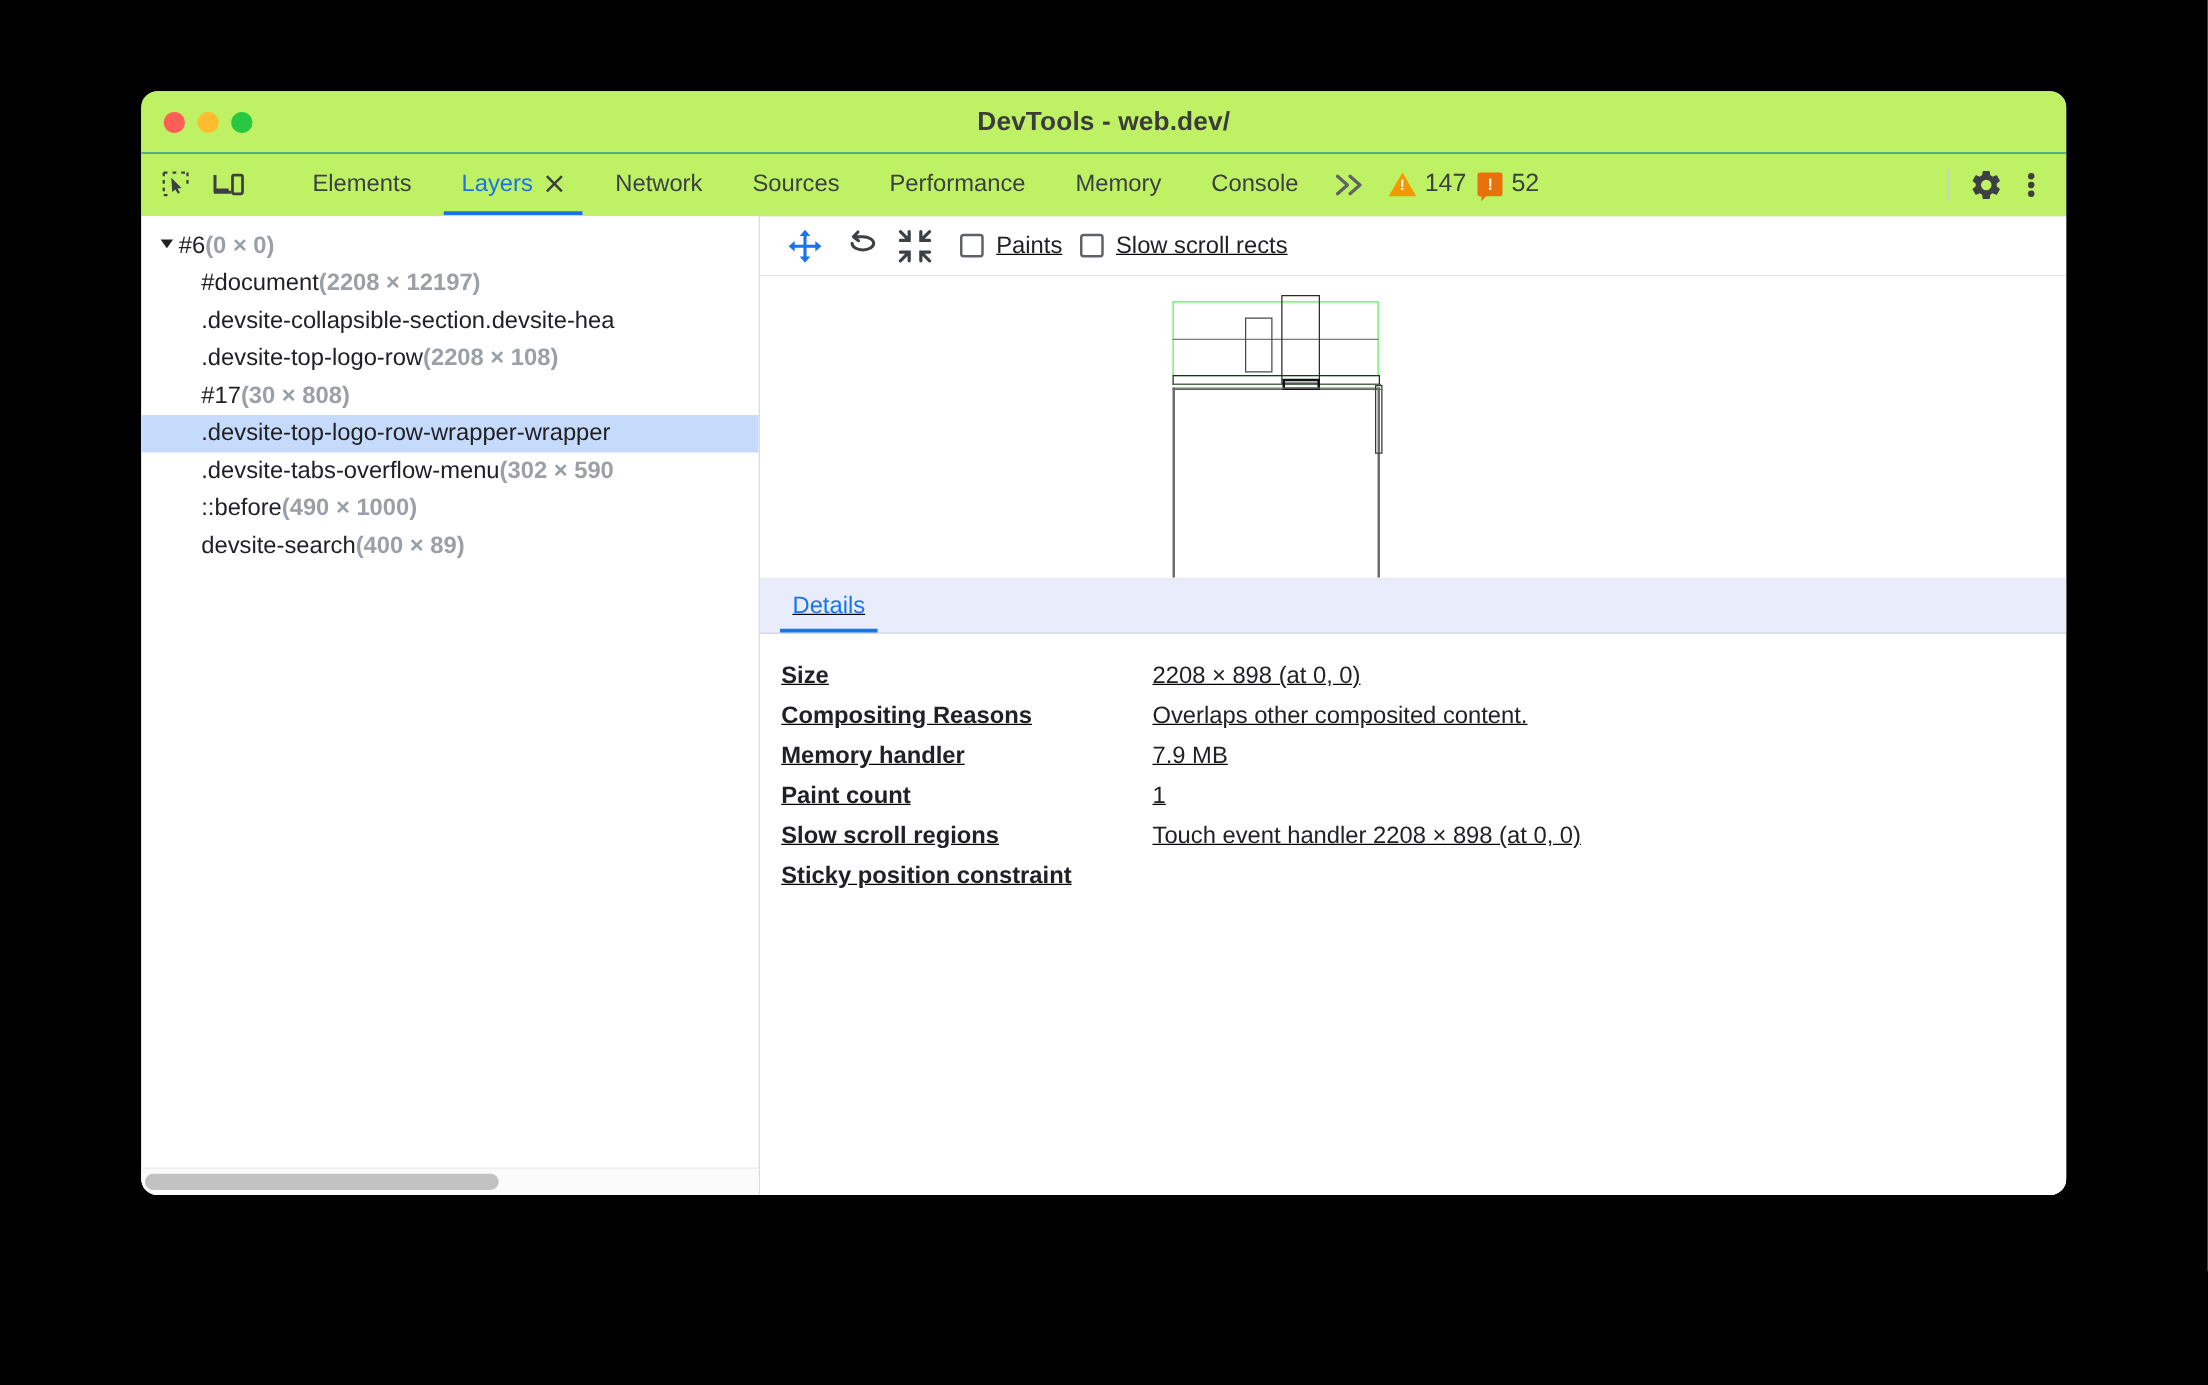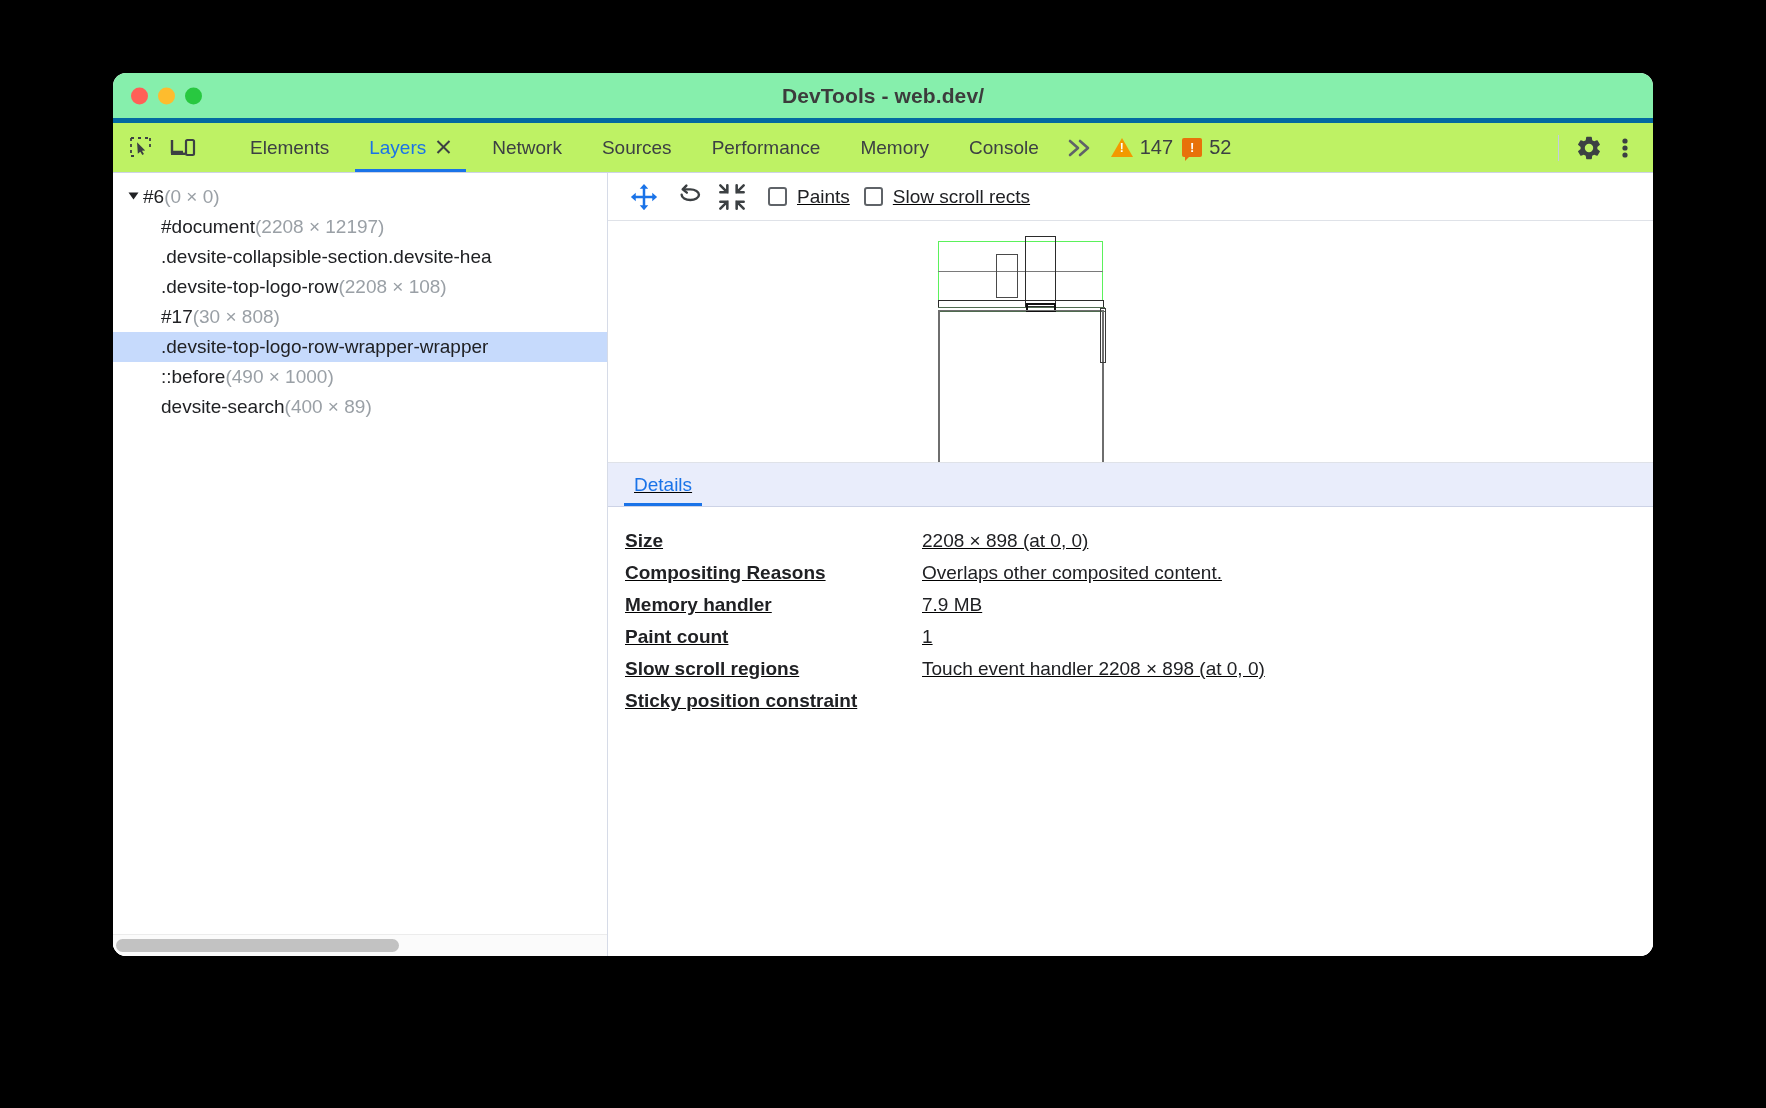--- a/index.html
+++ b/index.html
@@ -18,22 +18,22 @@
     background: #ffffff;
     border-radius: 13px;
     overflow: hidden;
     box-shadow: 0 0 0 0.5px rgba(0,0,0,0.25);
   }
 
   
   #titlebar {
     position: relative;
     height: 50px;
-    background: #86efac;
-    border-bottom: 5px solid #0369a1;
+    background: #bef264;
+    border-bottom: 1px solid #0369a1;
     display: flex; align-items: center;
   }
   .traffic {
     position: absolute; left: 18px; top: 50%;
     transform: translateY(-50%);
     display: flex; gap: 10px;
   }
   .tl { width: 17px; height: 17px; border-radius: 50%; }
   .tl.red    { background: #ff5f57; }
   .tl.yellow { background: #febc2e; }
@@ -174,21 +174,21 @@
   .tw {
     display: inline-block;
     width: 0; height: 0;
     border-left: 7px solid #202124;
     border-top: 5px solid transparent;
     border-bottom: 5px solid transparent;
     transform: rotate(90deg);
     margin-right: 6px;
     vertical-align: 2px;
   }
-  .dim { color: #9aa0a6; }
+  .dim { color: #9aa0a6; font-weight: bold; }
 
   #tree-scroll-track {
     height: 22px;
     background: #fbfbfb;
     border-top: 1px solid #ececec;
     display: flex; align-items: center;
     padding: 0 3px;
   }
   #tree-scroll-thumb {
     height: 13px;
@@ -394,20 +394,23 @@
         </div>
 
         <div class="tree-row child">
           <span>#17</span><span class="dim">(30 × 808)</span>
         </div>
 
         <div class="tree-row child selected">
           <span>.devsite-top-logo-row-wrapper-wrapper</span><span class="dim"></span>
         </div>
 
+        <div class="tree-row child">
+          <span>.devsite-tabs-overflow-menu</span><span class="dim">(302 × 590</span>
+        </div>
 
         <div class="tree-row child">
           <span>::before</span><span class="dim">(490 × 1000)</span>
         </div>
 
         <div class="tree-row child">
           <span>devsite-search</span><span class="dim">(400 × 89)</span>
         </div>
 
       </div>

